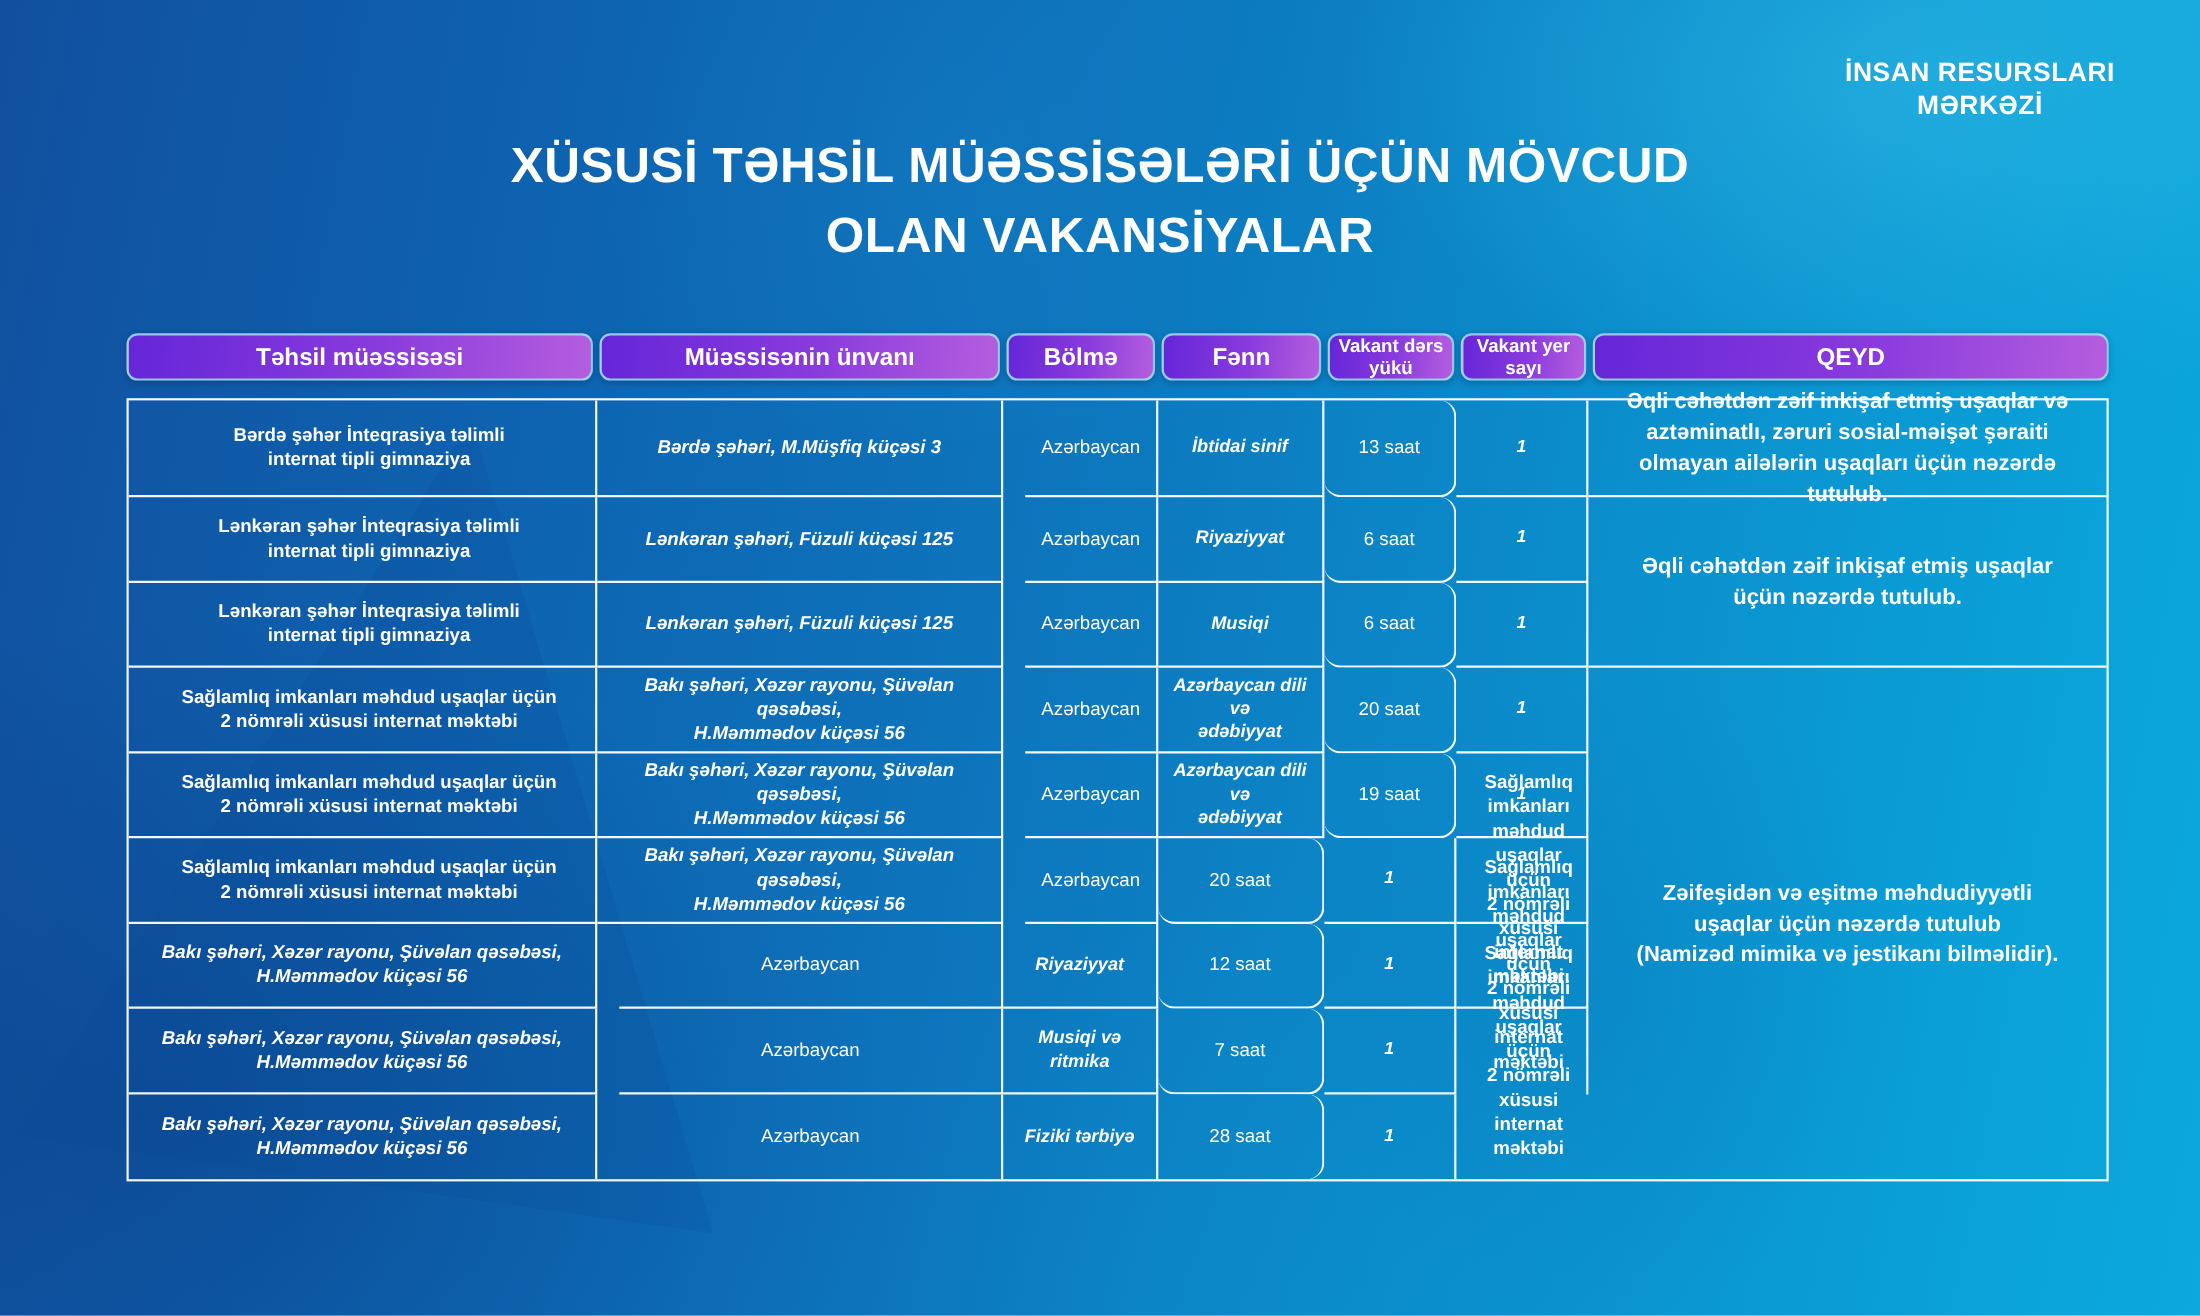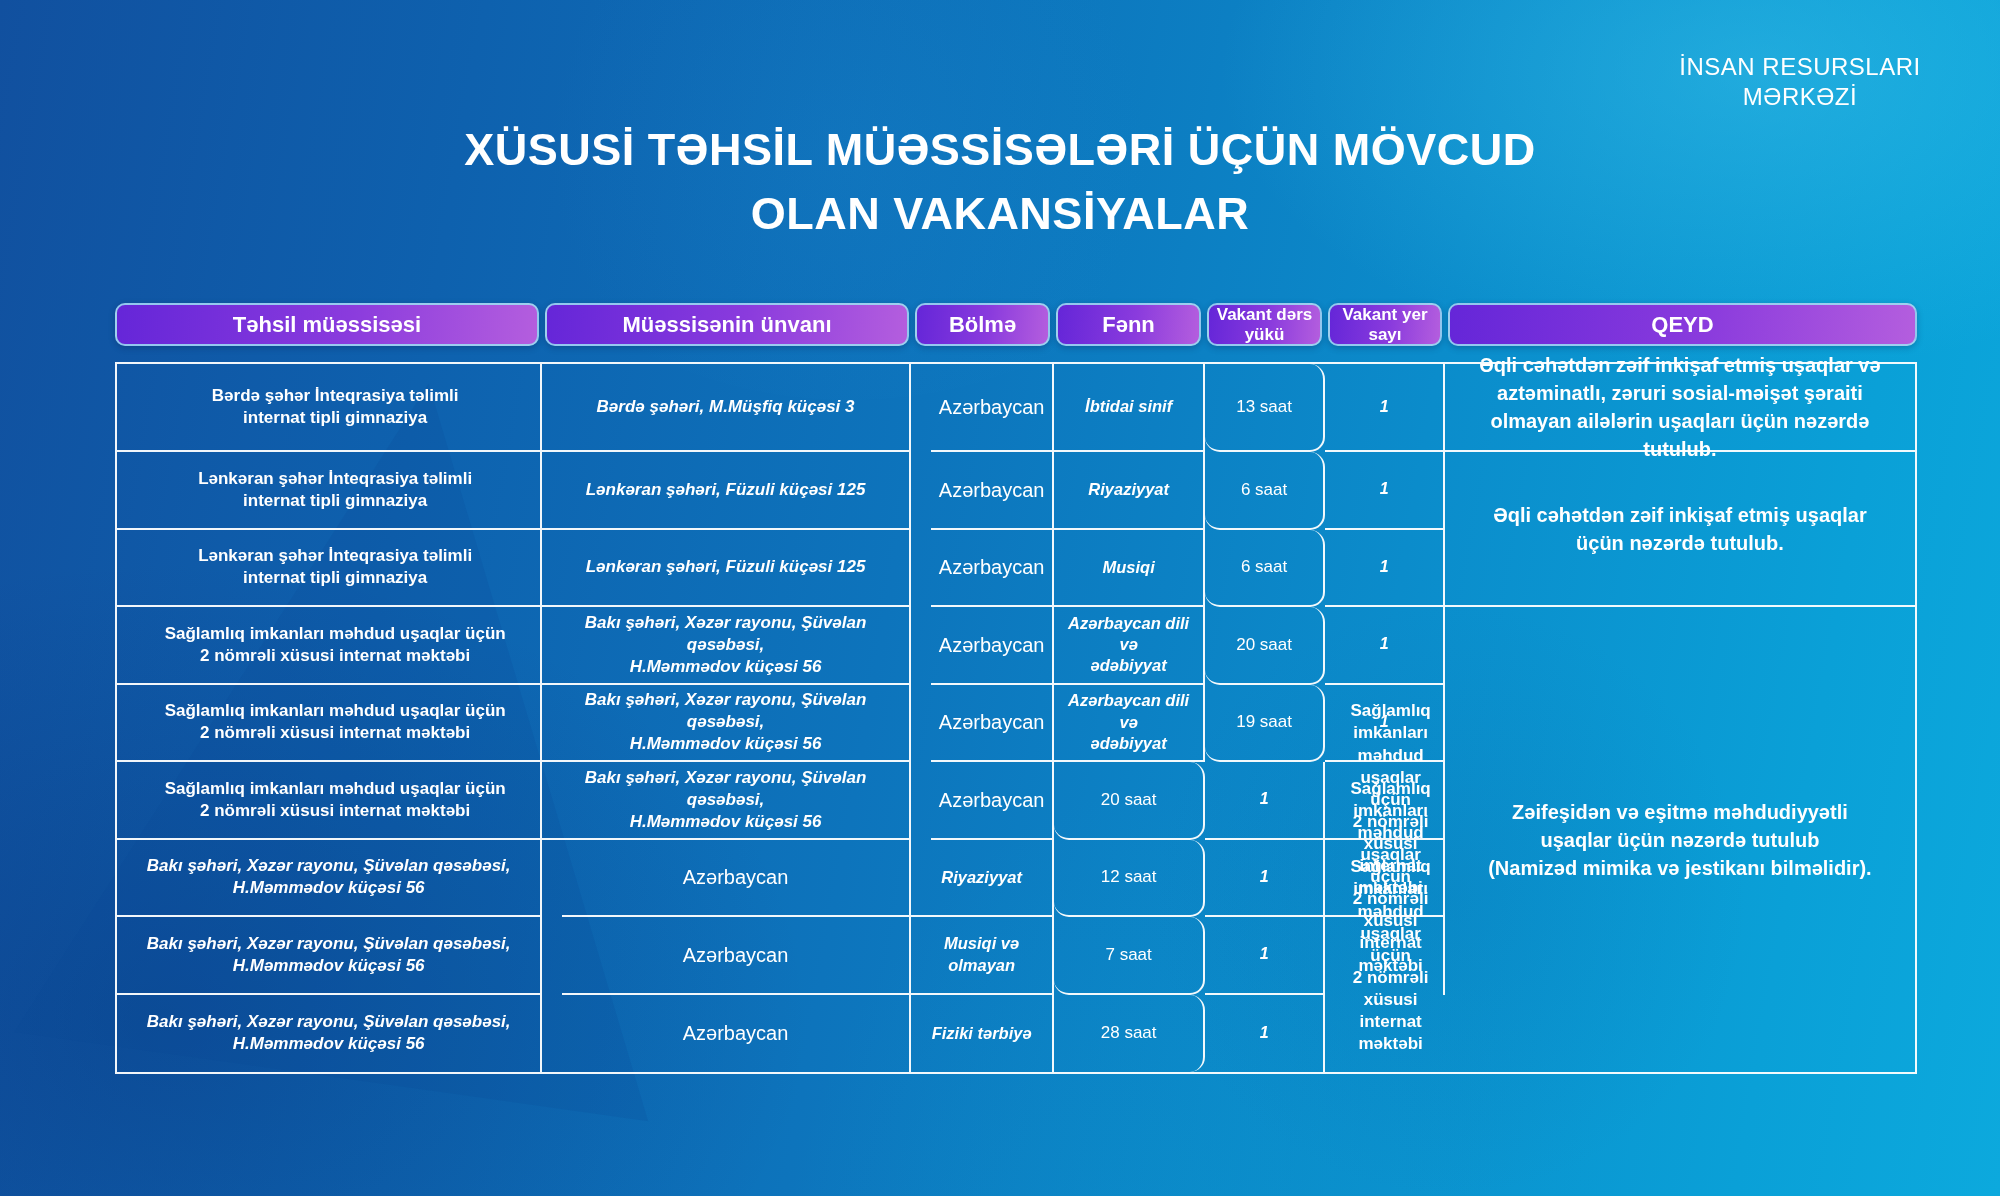--- a/index.html
+++ b/index.html
@@ -22,21 +22,21 @@
     border-bottom: 700px solid rgba(10,70,150,0.18);
     transform: rotate(8deg);
   }
   .bg-soft1 { left: 1150px; top: 600px; width: 600px; height: 600px; border-radius: 50%;
     background: radial-gradient(circle, rgba(8,110,175,0.22), rgba(8,110,175,0) 70%); }
   .bg-soft2 { left: 500px; top: -100px; width: 700px; height: 500px; border-radius: 50%;
     background: radial-gradient(circle, rgba(30,140,210,0.18), rgba(30,140,210,0) 70%); }
 
   .logo {
     position: absolute; left: 1620px; top: 52px; width: 360px;
-    text-align: center; font-weight: normal; font-size: 24px; line-height: 1.25;
+    text-align: center; font-weight: bold; font-size: 24px; line-height: 1.25;
     letter-spacing: 0.5px; color: #ffffff;
   }
   .title {
     position: absolute; left: 400px; top: 118px; width: 1200px;
     text-align: center; font-weight: bold; font-size: 45px; line-height: 1.42;
     color: #ffffff; letter-spacing: 0.5px;
   }
 
   .tbl { position: absolute; left: 115px; top: 290px; width: 1802px; }
 
@@ -70,21 +70,21 @@
     border-right: 2px solid rgba(255,255,255,0.95);
     border-bottom: 2px solid rgba(255,255,255,0.95);
     display: flex; align-items: center; justify-content: center;
     text-align: center; padding: 4px 8px;
     white-space: pre-line; line-height: 1.3;
   }
   .cell.lc { border-right: none; }
   .cell.lr { border-bottom: none; }
   .c-inst { font-weight: bold; font-size: 17px; padding-left: 21px; }
   .c-addr { font-style: italic; font-weight: bold; font-size: 17px; }
-  .c-sect { font-size: 20px; margin-left: 20px; }
+  .c-sect { font-size: 17px; margin-left: 20px; }
   .c-subj { font-style: italic; font-weight: bold; font-size: 16.5px; }
   .c-load { font-size: 17px; border-radius: 15px; }
   .c-cnt  { font-style: italic; font-weight: bold; font-size: 16px; }
   .c-note { font-weight: bold; font-size: 20px; line-height: 1.4; grid-column: 7; text-align: center; }
   .span2 { grid-row: span 2; }
   .span6 { grid-row: span 6; }
 </style>
 </head>
 <body>
 
@@ -181,21 +181,21 @@
     <div class="cell c-sect">Azərbaycan</div>
     <div class="cell c-subj">Riyaziyyat</div>
     <div class="cell c-load">12 saat</div>
     <div class="cell c-cnt">1</div>
 
     <div class="cell c-inst">Sağlamlıq imkanları məhdud uşaqlar üçün
 2 nömrəli xüsusi internat məktəbi</div>
     <div class="cell c-addr">Bakı şəhəri, Xəzər rayonu, Şüvəlan qəsəbəsi,
 H.Məmmədov küçəsi 56</div>
     <div class="cell c-sect">Azərbaycan</div>
-    <div class="cell c-subj">Musiqi və olmayan</div>
+    <div class="cell c-subj">Musiqi və ritmika</div>
     <div class="cell c-load">7 saat</div>
     <div class="cell c-cnt">1</div>
 
     <div class="cell c-inst lr">Sağlamlıq imkanları məhdud uşaqlar üçün
 2 nömrəli xüsusi internat məktəbi</div>
     <div class="cell c-addr lr">Bakı şəhəri, Xəzər rayonu, Şüvəlan qəsəbəsi,
 H.Məmmədov küçəsi 56</div>
     <div class="cell c-sect lr">Azərbaycan</div>
     <div class="cell c-subj lr">Fiziki tərbiyə</div>
     <div class="cell c-load lr">28 saat</div>

